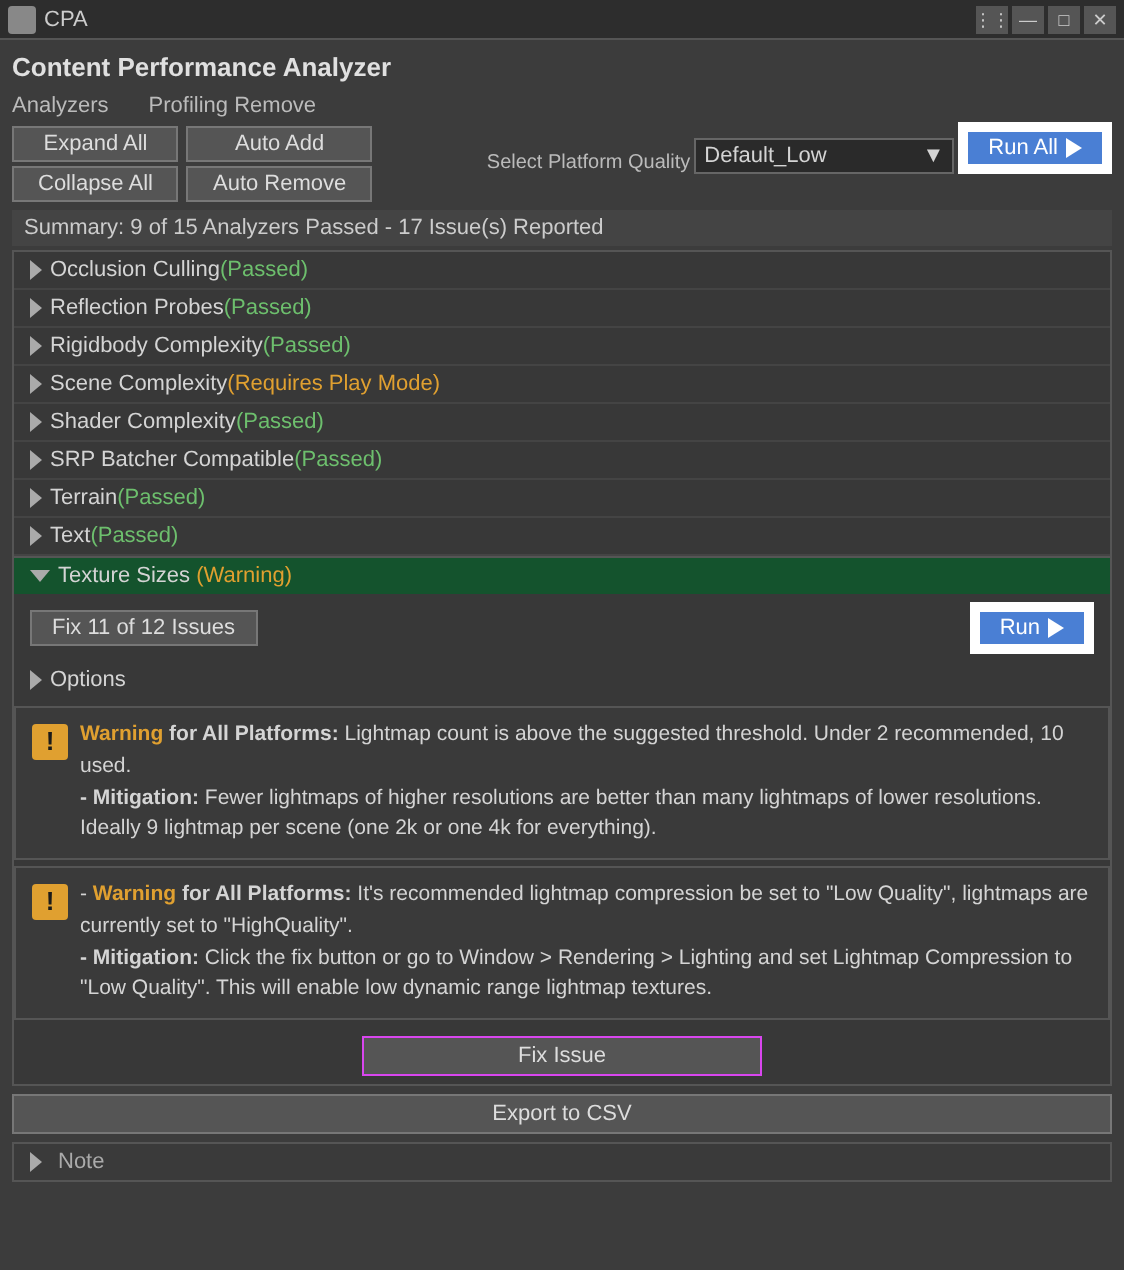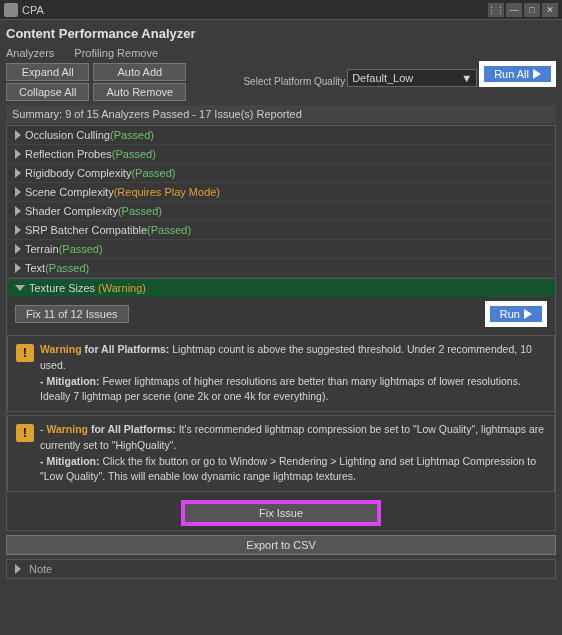--- a/index.html
+++ b/index.html
@@ -254,21 +254,21 @@
     .bold-text { font-weight: bold; }
 
     
     .fix-issue-bar {
       padding: 4px 8px;
       display: flex;
       justify-content: center;
     }
     .fix-issue-btn {
       background: #555;
-      border: 4px solid #d946ef;
+      border: 1px solid #d946ef;
       color: #ddd;
       padding: 3px 40px;
       font-size: 11px;
       cursor: pointer;
       width: 100%;
       max-width: 200px;
     }
 
     
     .bottom-section {
@@ -400,30 +400,34 @@
       <span>Texture Sizes</span>
       <span class="status-warning">&nbsp;(<span>Warning</span>)</span>
     </div>
     <div class="texture-toolbar">
       <button class="fix-btn">Fix 11 of 12 Issues</button>
       <button class="run-btn">
         <span>Run</span>
         <span class="play-triangle"></span>
       </button>
     </div>
+    <div class="options-row">
+      <span class="arrow-right"></span>
+      <span>Options</span>
+    </div>
 
     <div class="warning-panels">
 
       <div class="warning-panel">
         <div class="warning-icon">!</div>
         <span class="warn-keyword">Warning</span>
         <span class="bold-text"> for All Platforms:</span>
         <span> Lightmap count is above the suggested threshold. Under 2 recommended, 10 used.</span><br>
         <span class="bold-text">- Mitigation:</span>
-        <span> Fewer lightmaps of higher resolutions are better than many lightmaps of lower resolutions. Ideally 7 lightmap per scene (one 2k or one 4k for everything).</span>
+        <span> Fewer lightmaps of higher resolutions are better than many lightmaps of lower resolutions. Ideally 9 lightmap per scene (one 2k or one 4k for everything).</span>
       </div>
 
       <div class="warning-panel">
         <div class="warning-icon">!</div>
         <span>- </span>
         <span class="warn-keyword">Warning</span>
         <span class="bold-text"> for All Platforms:</span>
         <span> It's recommended lightmap compression be set to "Low Quality", lightmaps are currently set to "HighQuality".</span><br>
         <span class="bold-text">- Mitigation:</span>
         <span> Click the fix button or go to Window &gt; Rendering &gt; Lighting and set Lightmap Compression to "Low Quality". This will enable low dynamic range lightmap textures.</span>

